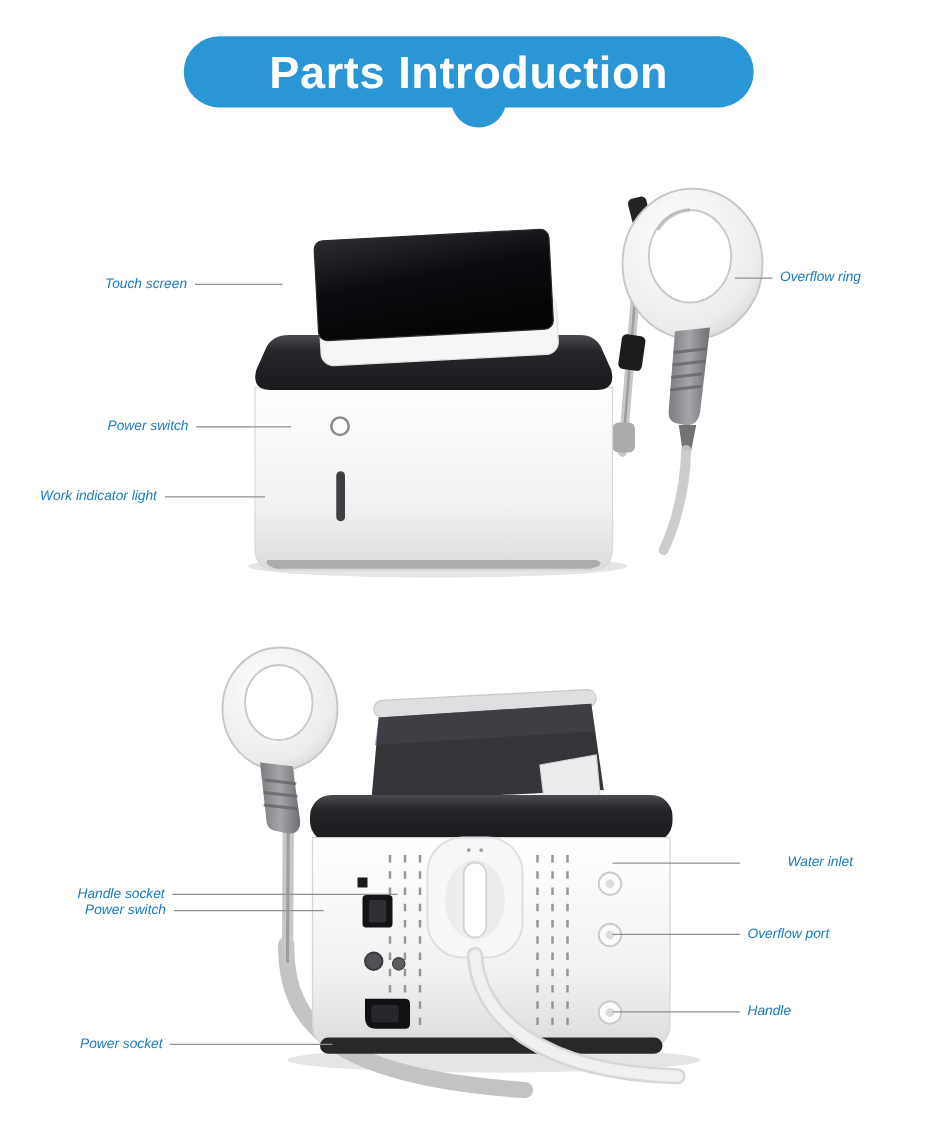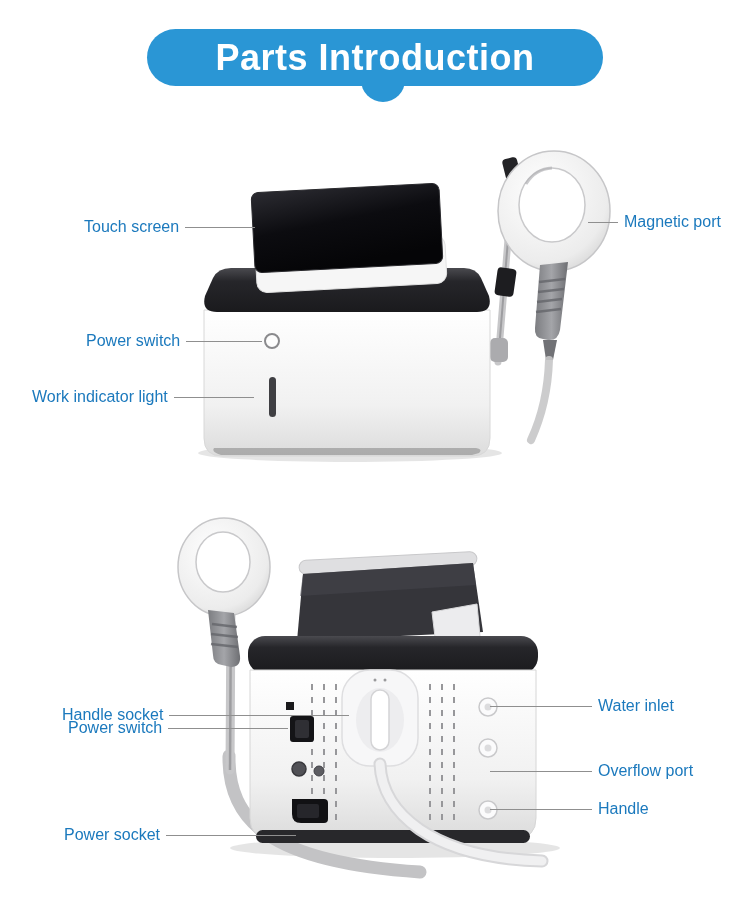--- a/index.html
+++ b/index.html
@@ -23,21 +23,21 @@
     display:flex;align-items:center;justify-content:center;
   }
   .banner .banner-text{
     color:#fff;font-size:36px;font-weight:bold;letter-spacing:0.5px;white-space:nowrap;
   }
   .illus{position:absolute;left:0;top:0;z-index:3;}
   .leader{
     position:absolute;display:flex;align-items:center;z-index:4;height:20px;
   }
   .leader .txt{
-    color:var(--label-color);font-size:16px;line-height:20px;white-space:nowrap;
+    color:var(--label-color);font-size:11px;line-height:20px;white-space:nowrap;font-style:italic;
   }
   .leader .line{height:1px;background:var(--line-color);flex:none;}
   .leader.left .txt{margin-right:6px;}
   .leader.right .txt{margin-left:6px;}
 </style>
 </head>
 <body>
 
 <div class="page">
 
@@ -195,21 +195,21 @@
       </g>
     </g>
   </svg>
 
   <div class="leader left" style="left:84px;top:217px;">
     <span class="txt">Touch screen</span>
     <span class="line" style="width:70px"></span>
   </div>
   <div class="leader right" style="left:588px;top:212px;">
     <span class="line" style="width:30px"></span>
-    <span class="txt">Magnetic port</span>
+    <span class="txt">Overflow ring</span>
   </div>
   <div class="leader left" style="left:86px;top:331px;">
     <span class="txt">Power switch</span>
     <span class="line" style="width:76px"></span>
   </div>
   <div class="leader left" style="left:32px;top:387px;">
     <span class="txt">Work indicator light</span>
     <span class="line" style="width:80px"></span>
   </div>
 
@@ -218,25 +218,25 @@
     <span class="line" style="width:180px"></span>
   </div>
   <div class="leader left" style="left:68px;top:718px;">
     <span class="txt">Power switch</span>
     <span class="line" style="width:120px"></span>
   </div>
   <div class="leader left" style="left:64px;top:825px;">
     <span class="txt">Power socket</span>
     <span class="line" style="width:130px"></span>
   </div>
-  <div class="leader right" style="left:490px;top:696px;">
+  <div class="leader right" style="left:490px;top:680px;gap:32px;">
     <span class="line" style="width:102px"></span>
     <span class="txt">Water inlet</span>
   </div>
-  <div class="leader right" style="left:490px;top:761px;">
+  <div class="leader right" style="left:490px;top:737px;">
     <span class="line" style="width:102px"></span>
     <span class="txt">Overflow port</span>
   </div>
   <div class="leader right" style="left:490px;top:799px;">
     <span class="line" style="width:102px"></span>
     <span class="txt">Handle</span>
   </div>
 
 </div>
 

